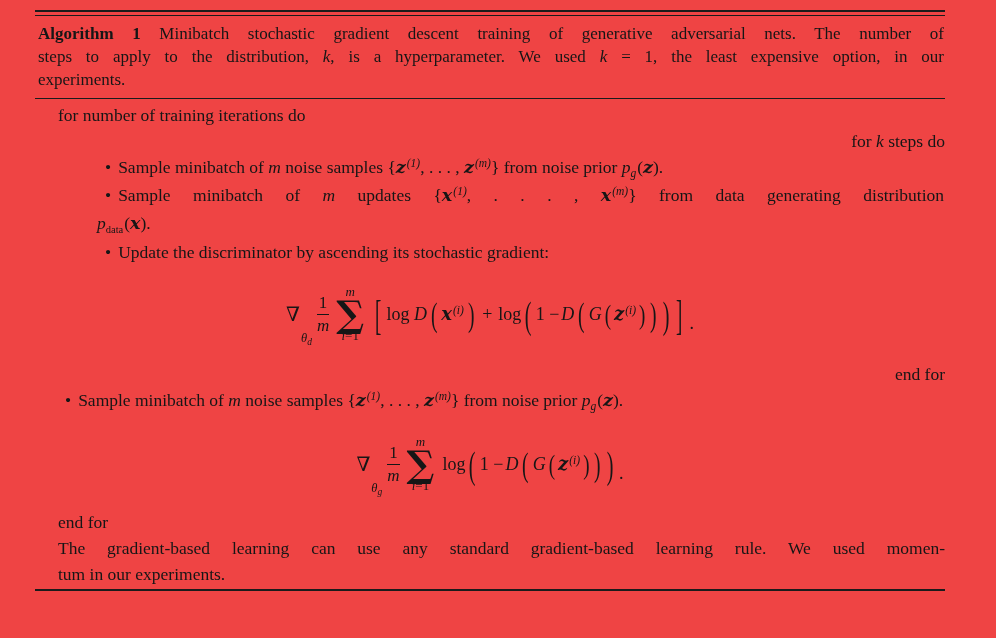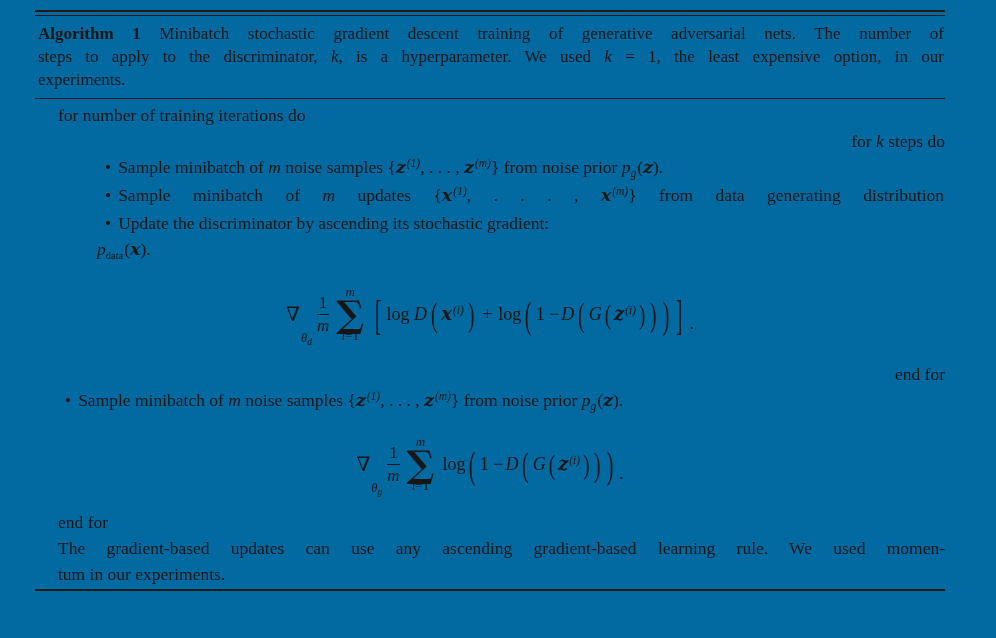--- a/index.html
+++ b/index.html
@@ -1,16 +1,16 @@
 <!DOCTYPE html>
 <html><head>
 <meta charset="utf-8">
 <style>
   html,body{margin:0;padding:0;background:#ffffff;}
-  .page{position:relative;width:996px;height:638px;background:#0369a1;overflow:hidden;
+  .page{position:relative;width:996px;height:638px;background:#ef4444;overflow:hidden;
         font-family:"Liberation Serif","DejaVu Serif",serif;color:#161616;}
   .box{position:absolute;left:35px;top:10px;width:910px;}
   .rule{background:#1b1b1b;}
   .rule.thick{height:2px;}
   .rule.thin{height:1.2px;}
   .rule.gap{margin-top:3px;}
   
   .cap{padding:6px 1px 7px 3px;font-size:17px;line-height:23px;}
   .cap .ln{white-space:nowrap;}
   .just{text-align:justify;text-align-last:justify;}
@@ -60,39 +60,39 @@
 <body>
 
 <div class="page">
   <div class="box">
 
     <div class="rule thick"></div>
     <div class="rule thin gap"></div>
 
     <div class="cap">
       <div class="ln just"><b>Algorithm 1</b><span> Minibatch stochastic gradient descent training of generative adversarial nets.  The number of</span></div>
-      <div class="ln just"><span>steps to apply to the discriminator, </span><i>k</i><span>, is a hyperparameter.  We used </span><i>k</i><span> = 1, the least expensive option, in our</span></div>
+      <div class="ln just"><span>steps to apply to the distribution, </span><i>k</i><span>, is a hyperparameter.  We used </span><i>k</i><span> = 1, the least expensive option, in our</span></div>
       <div class="ln"><span>experiments.</span></div>
     </div>
 
     <div class="rule thin"></div>
 
     <div class="bod">
 
       <div class="row ind-for1"><span class="kw">for</span><span> number of training iterations </span><span class="kw">do</span></div>
 
       <div class="row ind-for2"><span class="kw">for</span><span> </span><i>k</i><span> steps </span><span class="kw">do</span></div>
 
       <div class="row ind-b2"><span class="bullet">•</span><span>Sample minibatch of </span><i>m</i><span> noise samples </span><span>{</span><span class="bi">z</span><span class="sp">(1)</span><span>, . . . , </span><span class="bi">z</span><span class="sp">(m)</span><span>} from noise prior </span><i>p</i><span class="sb">g</span><span>(</span><span class="bi">z</span><span>).</span></div>
 
       <div class="row ind-b2 just jrow"><span class="bullet">•</span><span>Sample minibatch of </span><i>m</i><span> updates </span><span>{</span><span class="bi">x</span><span class="sp">(1)</span><span>, . . . , </span><span class="bi">x</span><span class="sp">(m)</span><span>} from data generating distribution</span></div>
 
+      <div class="row ind-cont"><i>p</i><span class="sbr">data</span><span>(</span><span class="bi">x</span><span>).</span></div>
+
       <div class="row ind-b2"><span class="bullet">•</span><span>Update the discriminator by ascending its stochastic gradient:</span></div>
-
-      <div class="row ind-cont"><i>p</i><span class="sbr">data</span><span>(</span><span class="bi">x</span><span>).</span></div>
 
       <div class="eqrow eq1">
         <span class="nab">∇</span>
           <span class="nsub"><span>θ</span><span class="nsub2">d</span></span>
         <span class="frac">
             <span>1</span>
             <span class="bar"></span>
             <i>m</i>
           </span>
         <span class="sum">
@@ -148,21 +148,21 @@
         <span class="p1">(</span>
         <span class="t"><span class="bi">z</span><span class="sp">(i)</span></span>
         <span class="p1">)</span>
         <span class="p2">)</span>
         <span class="p3">)</span>
         <span class="dot">.</span>
       </div>
 
       <div class="row ind-for1" style="margin-top:6px;"><span class="kw">end for</span></div>
 
-      <div class="row ind-for1 just"><span>The gradient-based updates can use any ascending gradient-based learning rule.  We used momen-</span></div>
+      <div class="row ind-for1 just"><span>The gradient-based learning can use any standard gradient-based learning rule.  We used momen-</span></div>
       <div class="row ind-for1"><span>tum in our experiments.</span></div>
 
     </div>
 
     <div class="rule thin" style="margin-top:2px;"></div>
   </div>
 
 </div>
 
 </body></html>

